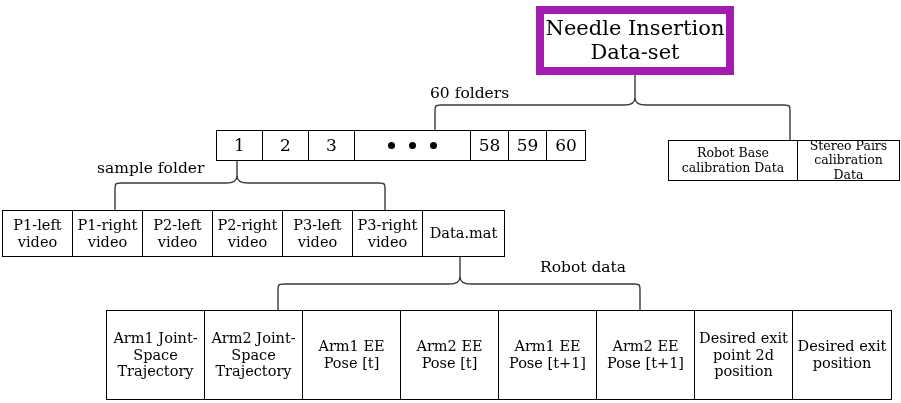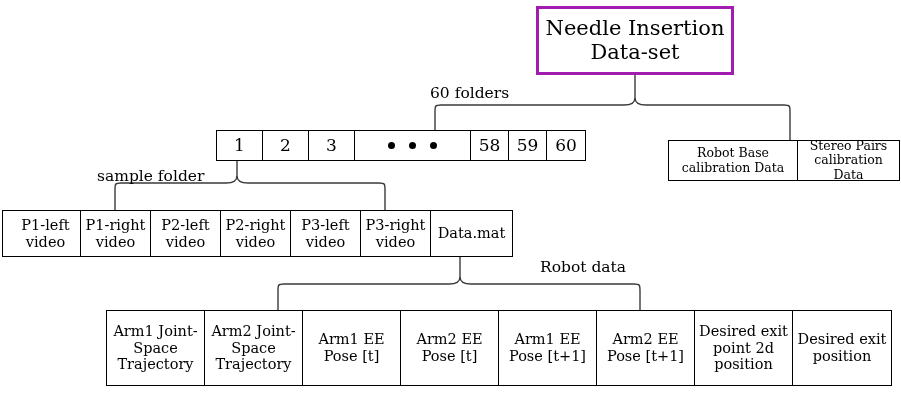--- a/index.html
+++ b/index.html
@@ -29,21 +29,21 @@
     box-sizing: border-box;
     display: flex;
     align-items: center;
     justify-content: center;
     text-align: center;
     background: #ffffff;
     border: 1px solid #000000;
     line-height: 1.12;
   }
   .root-box {
-    border: 3px solid #a21caf;
+    border: 8px solid #a21caf;
     font-size: 21px;
   }
   .row {
     position: absolute;
     display: flex;
     box-sizing: border-box;
     background: #ffffff;
     border: 1px solid #000000;
   }
   .cell {
@@ -65,35 +65,35 @@
   .dots-inner { display: flex; gap: 14px; align-items: center; }
   .dot {
     width: 7px; height: 7px; border-radius: 50%;
     background: #000000; display: block;
   }
 
   #calib-row { left: 668px; top: 140px; height: 41px; font-size: 12.5px; }
   #calib-row .cell { width: 129px; }
   #calib-row .cell.stereo { width: 101px; }
 
-  #video-row { left: 2px; top: 210px; height: 47px; font-size: 14.5px; padding-left: 8px; }
+  #video-row { left: 2px; top: 210px; height: 47px; font-size: 14.5px; }
   #video-row .cell { width: 70px; }
   #video-row .cell.datamat { width: 81px; }
 
-  #robot-row { left: 106px; top: 310px; height: 76px; font-size: 14.5px; }
+  #robot-row { left: 106px; top: 310px; height: 90px; font-size: 14.5px; }
   #robot-row .cell { width: 98px; }
 
   .label {
     position: absolute;
     font-size: 15.5px;
     white-space: nowrap;
     background: transparent;
   }
   #label-60-folders { left: 430px; top: 84px; }
-  #label-sample-folder { left: 97px; top: 159px; margin-top: 8px; }
+  #label-sample-folder { left: 97px; top: 159px; }
   #label-robot-data { left: 527px; top: 258px; margin-left: 13px; }
 </style>
 </head>
 <body>
 
 <div id="canvas">
 
   <svg id="connectors" viewBox="0 0 901 403" xmlns="http://www.w3.org/2000/svg">
     <g fill="none" stroke="#3a3a3a" stroke-width="1.4">
 

